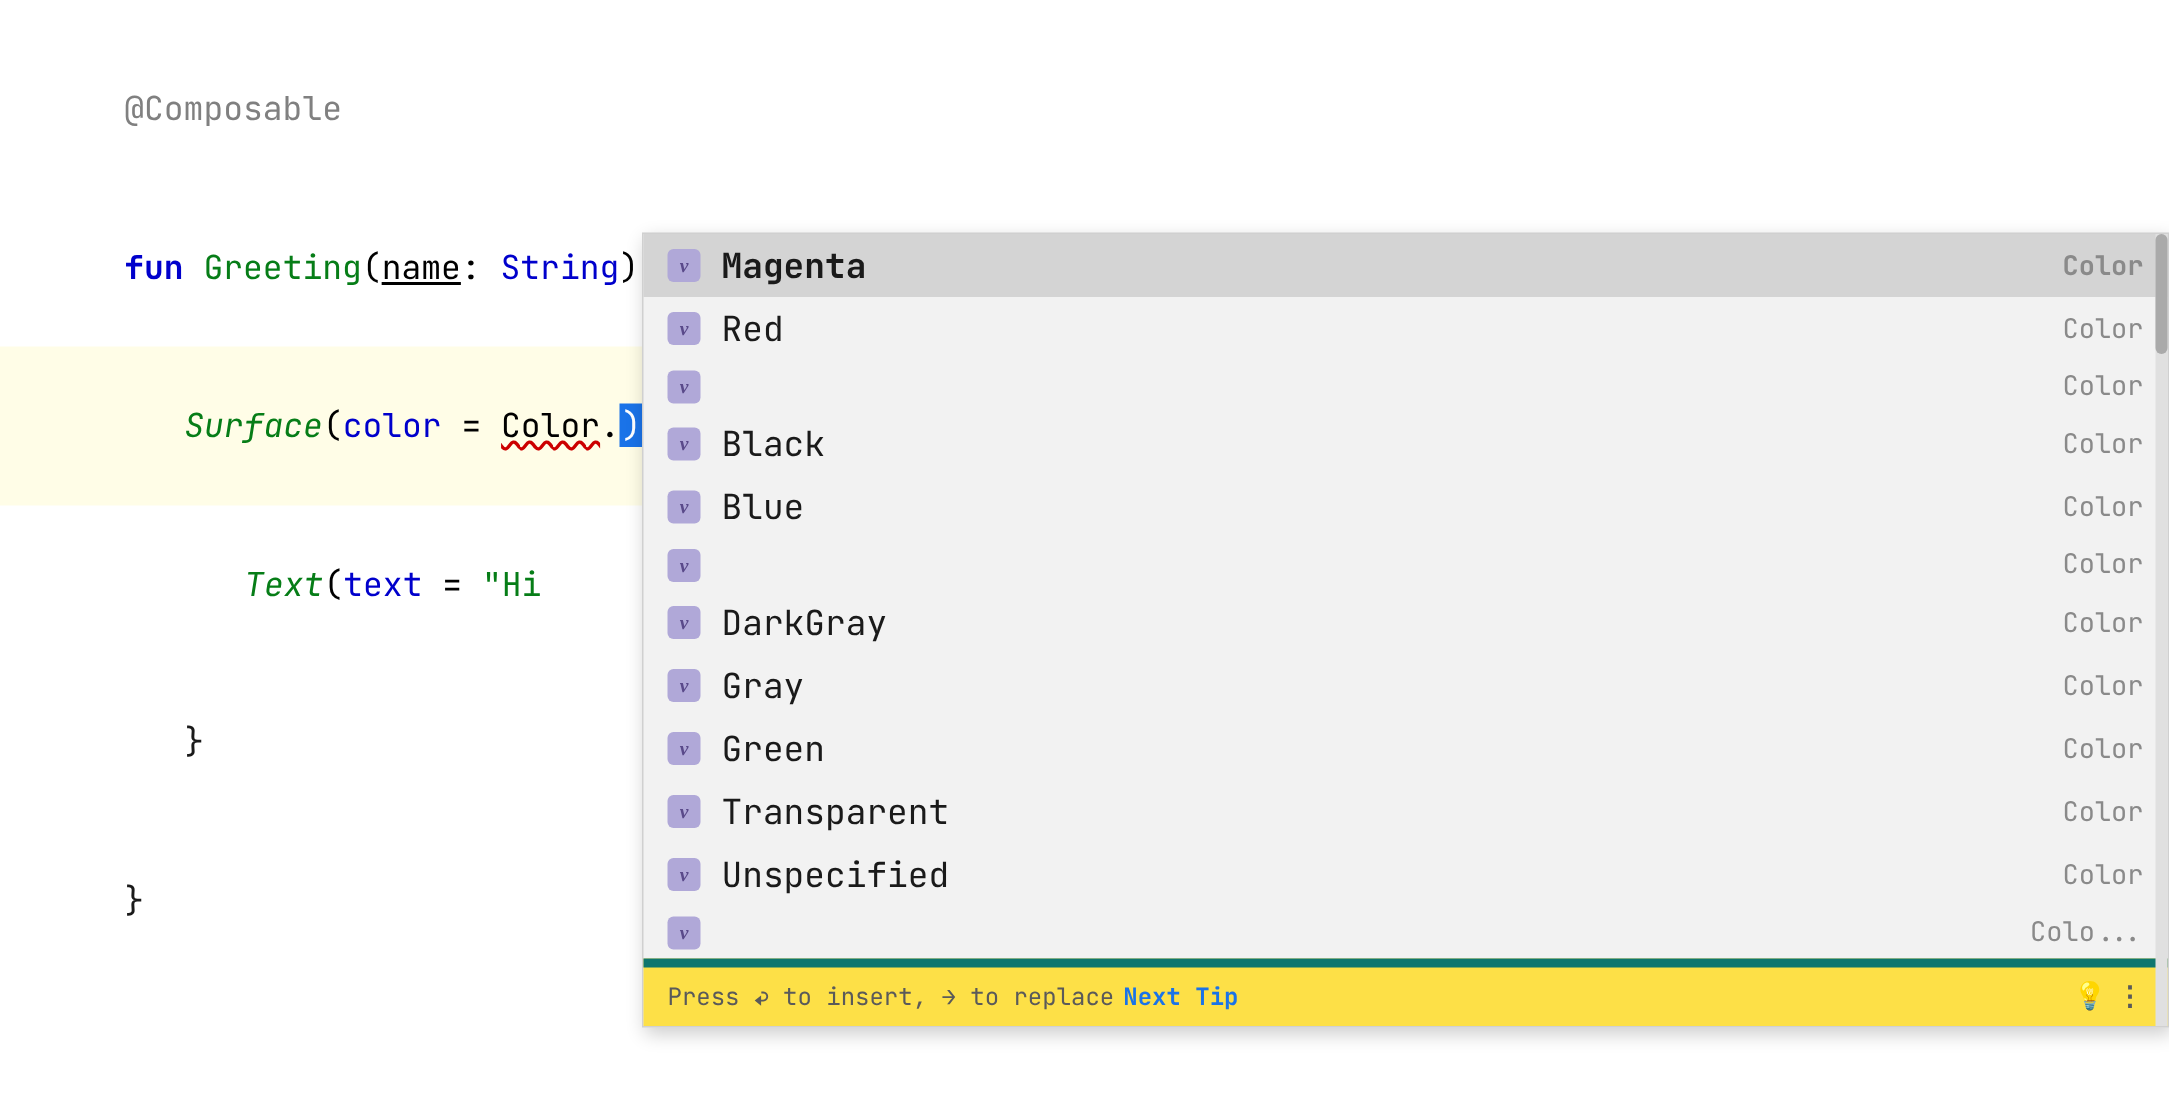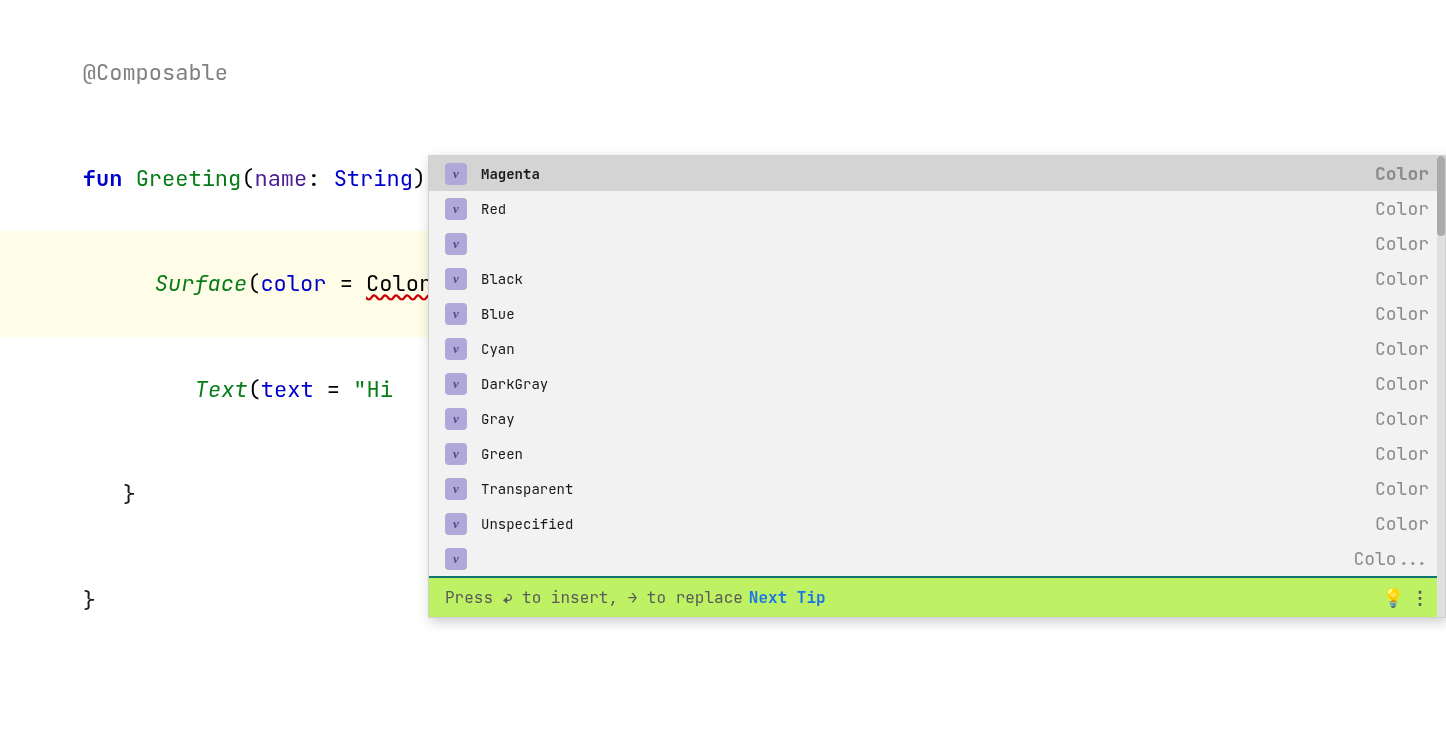--- a/index.html
+++ b/index.html
@@ -26,24 +26,24 @@
     }
 
     .code-line {
       white-space: pre;
       display: block;
     }
 
     .kw-annotation { color: #808080; margin-top: 34px; }
     .kw-fun { color: #0000cc; font-weight: bold; }
     .fn-name { color: #067d17; }
-    .param-name { color: #4c1d95; }
+    .param-name { color: #000000; text-decoration: underline; }
     .type-name { color: #0000cc; }
     .brace { color: #1a1a1a; }
-    .composable-fn { color: #067d17; font-style: italic; margin-left: 32px; }
+    .composable-fn { color: #067d17; font-style: italic; }
     .param-val { color: #0000cc; }
     .string-val { color: #067d17; }
     .highlighted-line {
       background: #fffde7;
       display: block;
       margin-left: -30px;
       padding-left: 30px;
       width: calc(100% + 30px);
     }
     .cursor-highlight {
@@ -99,35 +99,35 @@
       font-size: 13px;
       font-weight: bold;
       margin-right: 14px;
       flex-shrink: 0;
       font-family: serif;
       font-style: italic;
     }
 
     .item-label {
       flex: 1;
-      font-size: 14px;
+      font-size: 23px;
     }
 
     .item-type {
       color: #8a8a8a;
       font-size: 18px;
       margin-left: auto;
     }
 
     .autocomplete-footer {
       display: flex;
       align-items: center;
       padding: 8px 16px;
-      background: #bef264;
-      border-top: 2px solid #0f766e;
+      background: #fde047;
+      border-top: 6px solid #0f766e;
       font-size: 16px;
       color: #5a5a5a;
       gap: 6px;
     }
 
     .footer-hint {
       color: #5a5a5a;
     }
 
     .footer-next-tip {
@@ -227,21 +227,20 @@
     </li>
 
     <li class="autocomplete-item">
       <span class="item-icon">v</span>
       <span class="item-label">Blue</span>
       <span class="item-type">Color</span>
     </li>
 
     <li class="autocomplete-item">
       <span class="item-icon">v</span>
-      <span class="item-label">Cyan</span>
       <span class="item-type">Color</span>
     </li>
 
     <li class="autocomplete-item">
       <span class="item-icon">v</span>
       <span class="item-label">DarkGray</span>
       <span class="item-type">Color</span>
     </li>
 
     <li class="autocomplete-item">

